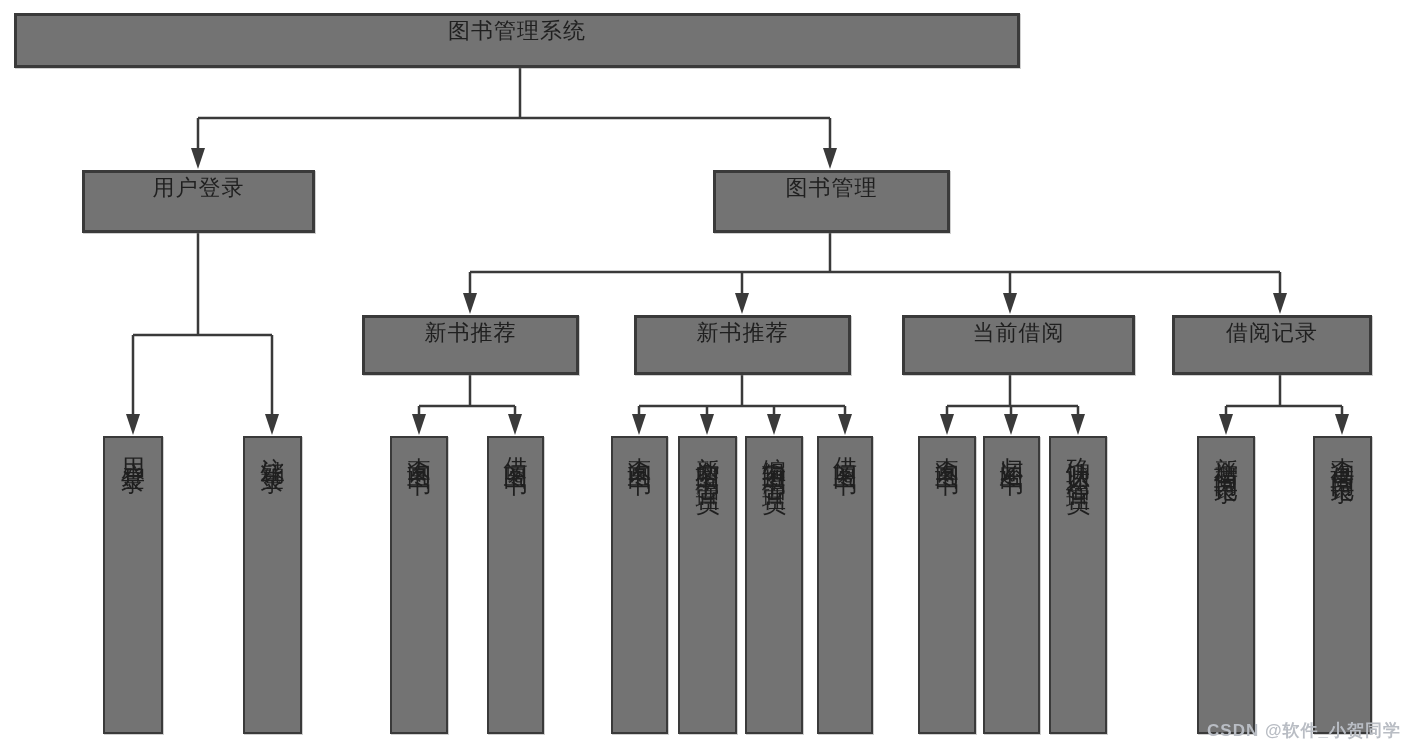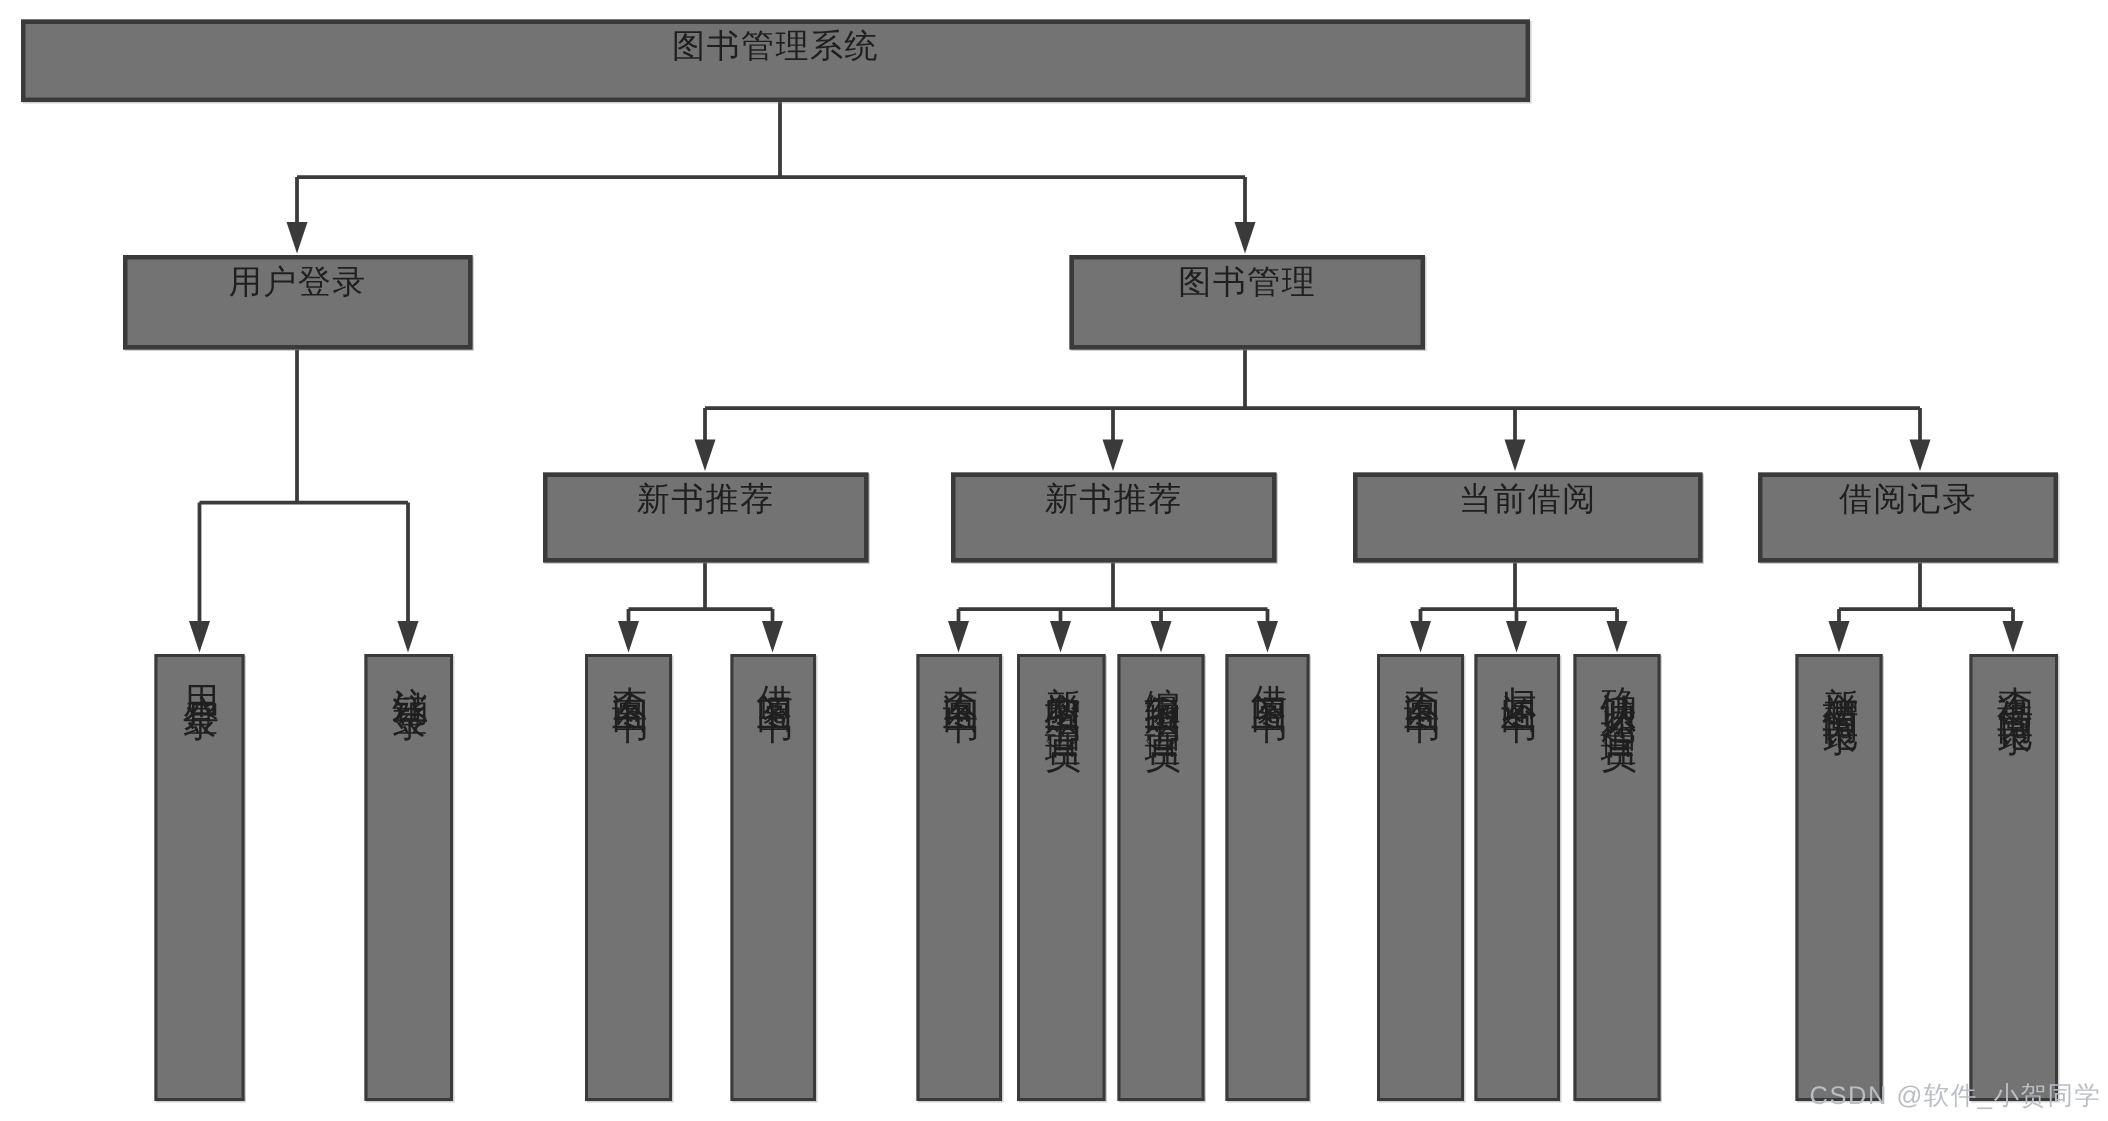--- a/index.html
+++ b/index.html
@@ -48,20 +48,21 @@
     line-height: 1;
   }
   .watermark {
     position: absolute;
     right: 4px;
     top: 719px;
     font-size: 17px;
     color: #b9bdc4;
     letter-spacing: 1px;
     white-space: nowrap;
+    font-weight: bold;
   }
 </style>
 </head>
 <body>
 
 <div class="canvas">
 
   <svg class="connectors" viewBox="0 0 1405 747" xmlns="http://www.w3.org/2000/svg" fill="none" stroke="#3a3a3a" stroke-width="2.5">
 
     <path d="M520 68 V118 M198 118 H830 M198 118 V150 M830 118 V150"></path>

